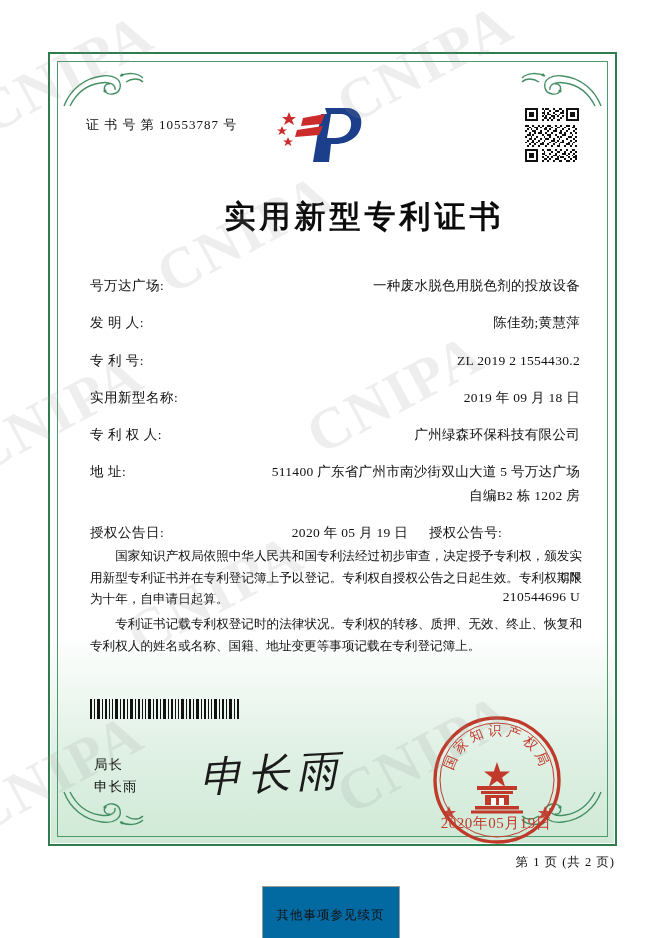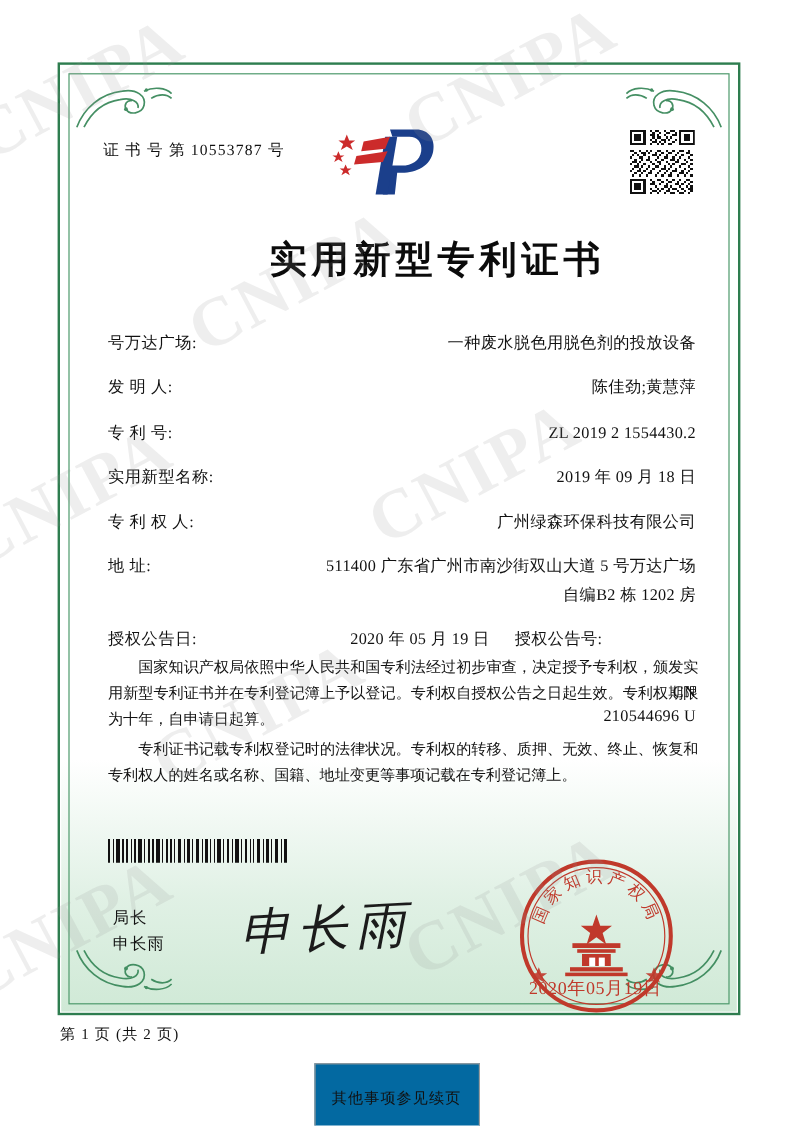--- a/index.html
+++ b/index.html
@@ -228,21 +228,21 @@
     font-size: 15px;
     color: #c0392b;
     letter-spacing: 0.5px;
   }
 
   .page-no {
     position: absolute;
     left: 0;
     width: 100%;
     top: 800px;
-    text-align: left;
+    text-align: right;
     font-size: 12.5px;
     color: #111;
     letter-spacing: 1px;
   }
 
   
   .footer-note {
     position: absolute;
     left: 50%;
     transform: translateX(-50%);

